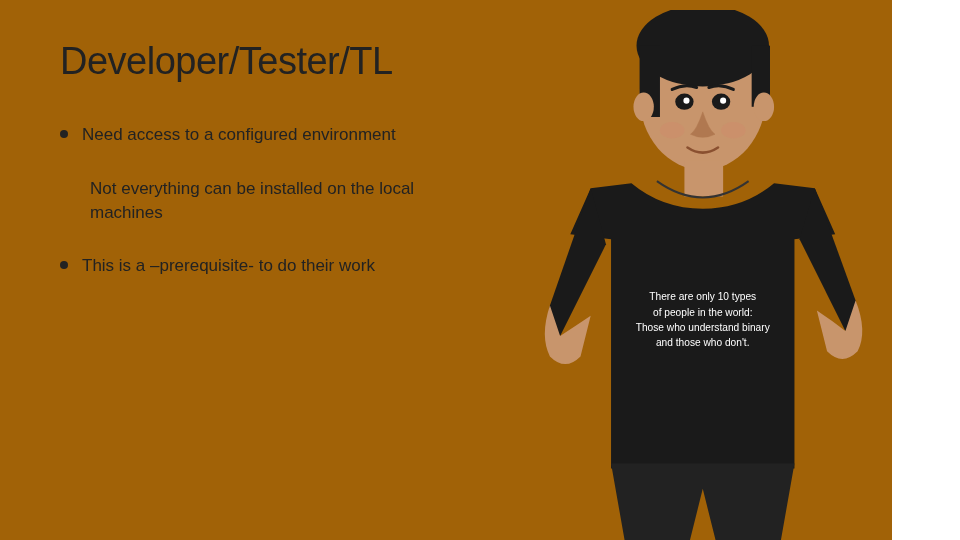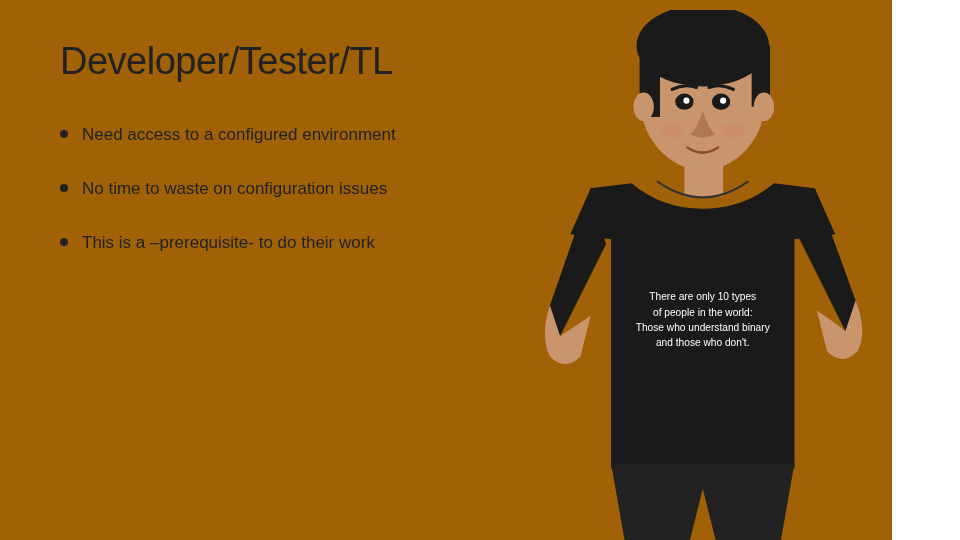--- a/index.html
+++ b/index.html
@@ -109,27 +109,24 @@
 
     <ul class="bullet-list">
 
       <li class="bullet-item">
         <span class="bullet-dot"></span>
         <span class="bullet-text">
           <span>Need access to a configured environment</span>
         </span>
       </li>
 
+      <li class="sub-item">
+        <span>Not everything can be installed on the local machines</span>
+      </li>
 
-      <li class="bullet-item">
-        <span class="bullet-dot"></span>
-        <span class="bullet-text">
-          <span>No time to waste on configuration issues</span>
-        </span>
-      </li>
 
       <li class="bullet-item">
         <span class="bullet-dot"></span>
         <span class="bullet-text">
           <span>This is a –prerequisite- to do their work</span>
         </span>
       </li>
 
     </ul>
 

